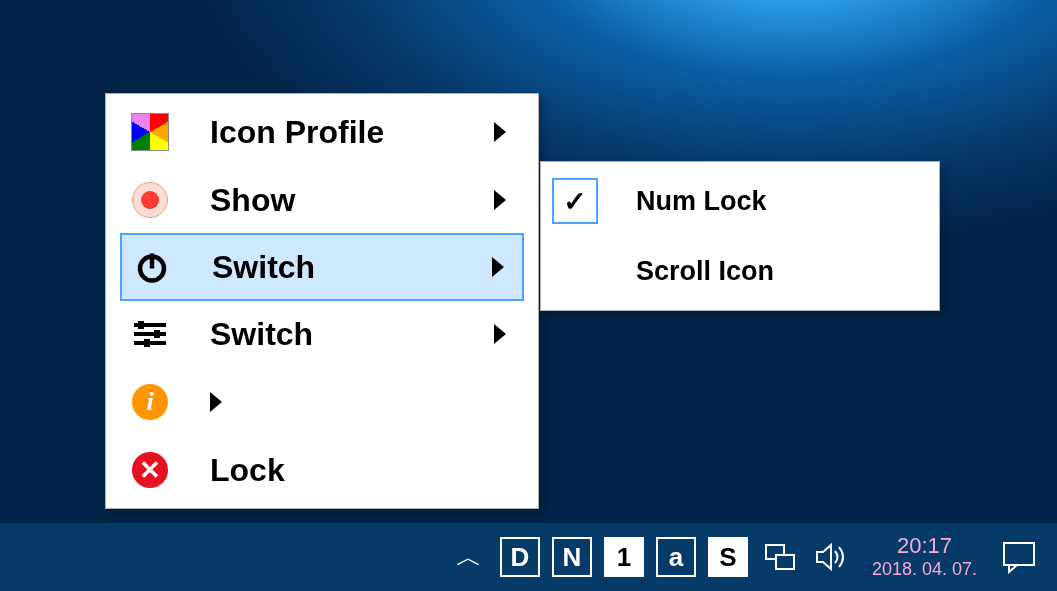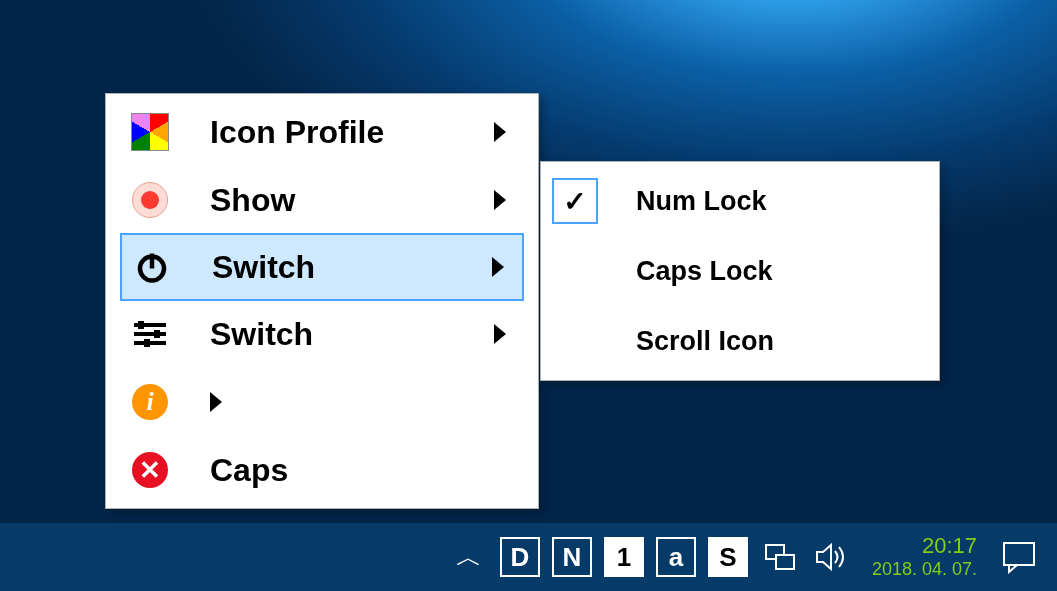--- a/index.html
+++ b/index.html
@@ -127,25 +127,25 @@
   .tray-box-outline {
     border:2px solid #fff; color:#fff;
     background:transparent;
   }
   .sys-icon {
     width:36px; height:36px;
     margin:0 8px;
     display:flex; align-items:center; justify-content:center;
   }
   .clock {
-    text-align:right;
+    text-align:center;
     font-size:22px;
     line-height:1.2;
     margin: 16px 14px;
-    color:#84cc16;
+    color:#f9a8d4;
   }
   .clock .date { font-size:18px; }
   .action-center {
     width:40px; height:40px;
     margin:0 12px 0 8px;
     display:flex; align-items:center; justify-content:center;
   }
 
   
   .icon-rainbow {
@@ -232,35 +232,31 @@
     <div class="menu-icon">
       <div class="icon-info">i</div>
     </div>
     <div class="submenu-arrow"></div>
   </div>
 
   <div class="menu-item">
     <div class="menu-icon">
       <div class="icon-exit">✕</div>
     </div>
-    <span class="menu-label">Caps</span>
+    <span class="menu-label">Lock</span>
   </div>
 
 </div>
 
 <div class="submenu">
   <div class="submenu-item">
     <div class="check-box">
       <span class="check-mark">✓</span>
     </div>
     <span class="submenu-label">Num Lock</span>
-  </div>
-  <div class="submenu-item">
-    <div class="check-spacer"></div>
-    <span class="submenu-label">Caps Lock</span>
   </div>
   <div class="submenu-item">
     <div class="check-spacer"></div>
     <span class="submenu-label">Scroll Icon</span>
   </div>
 </div>
 
 <div class="taskbar">
   <div class="tray-caret">︿</div>
 

